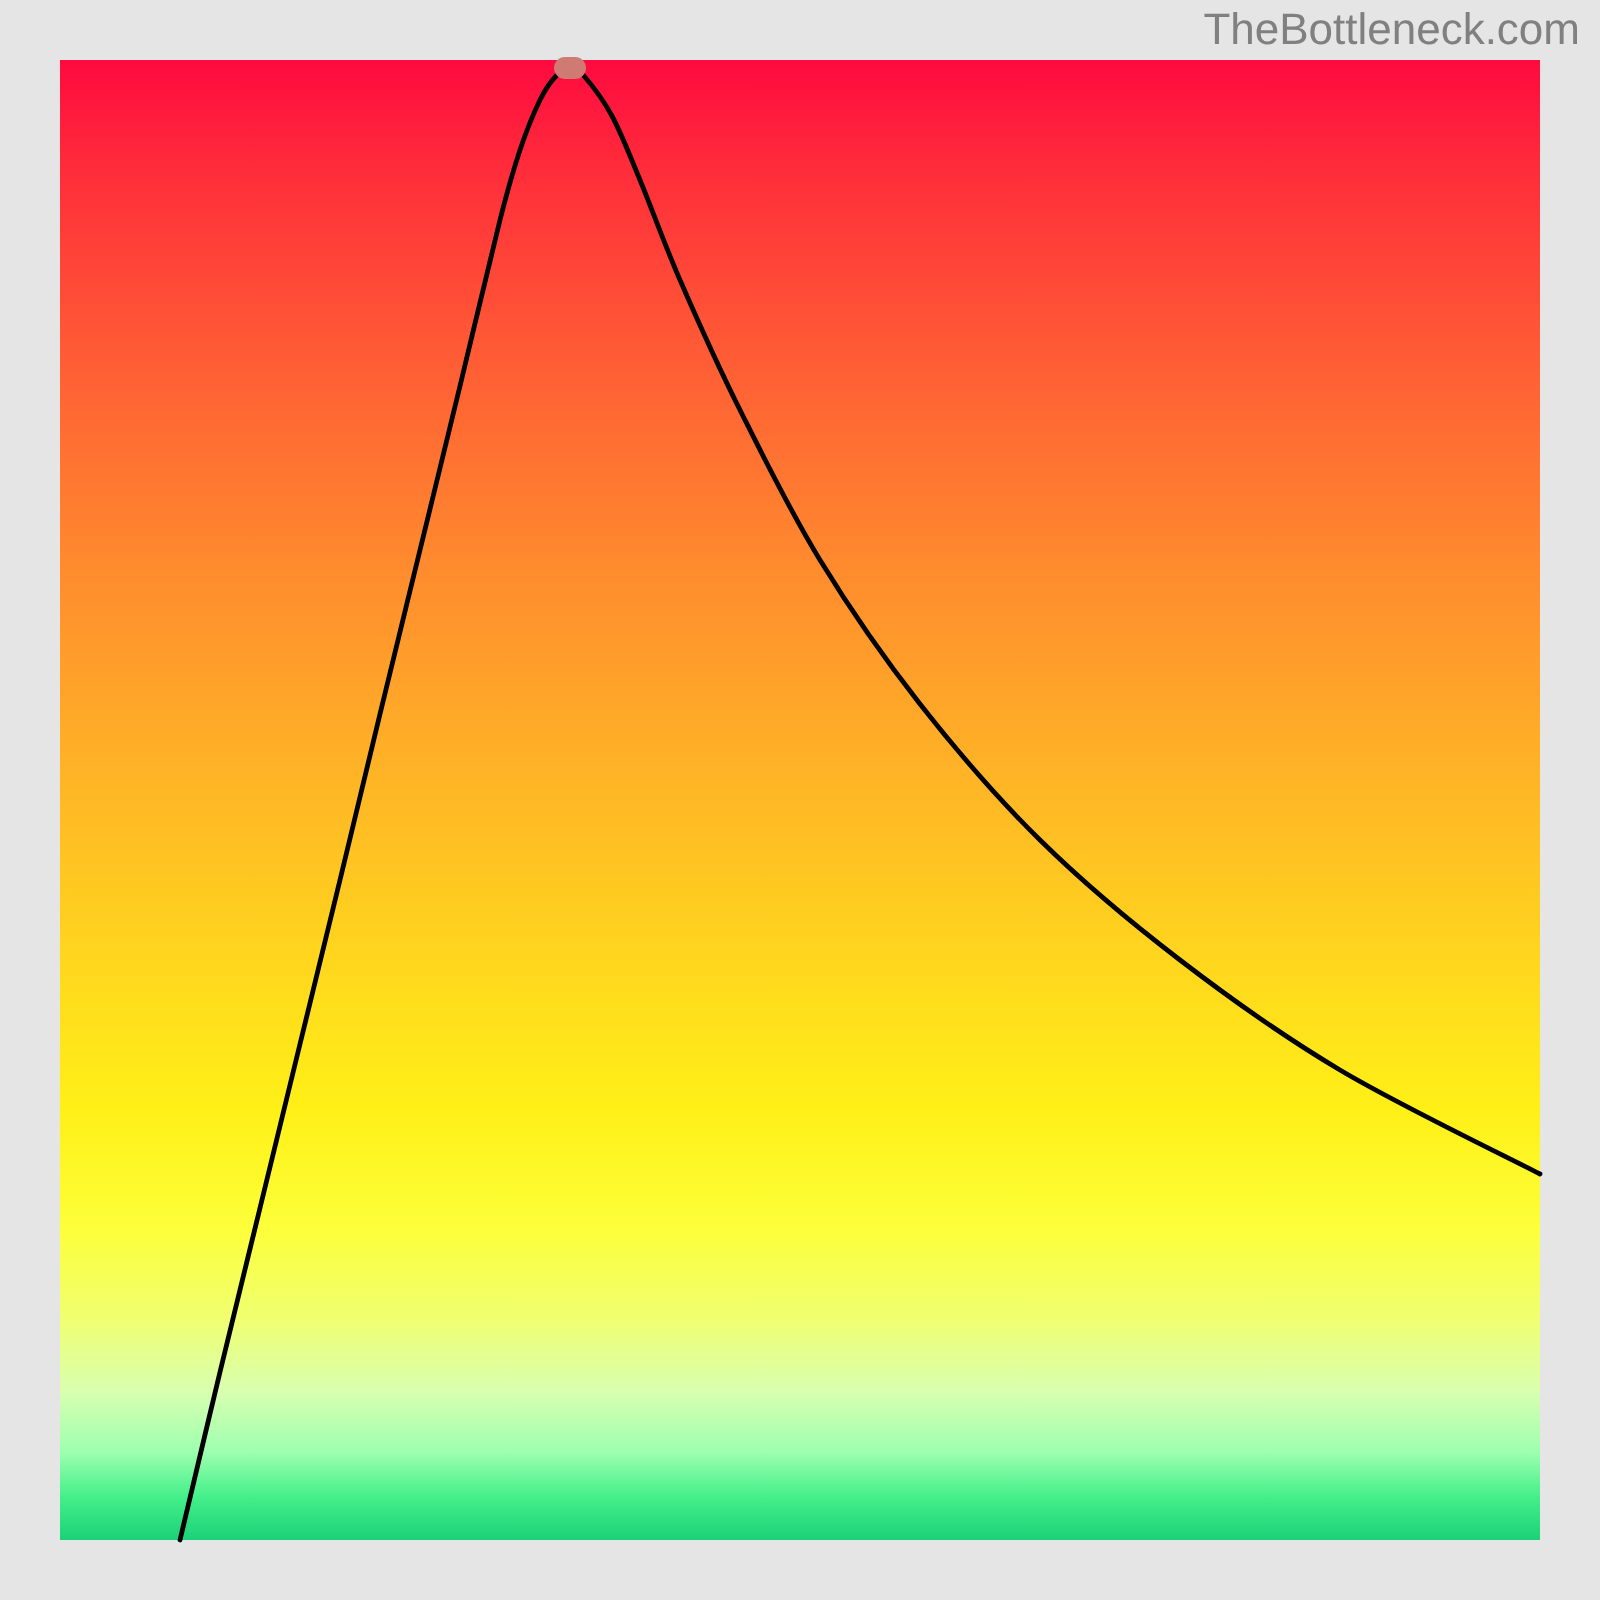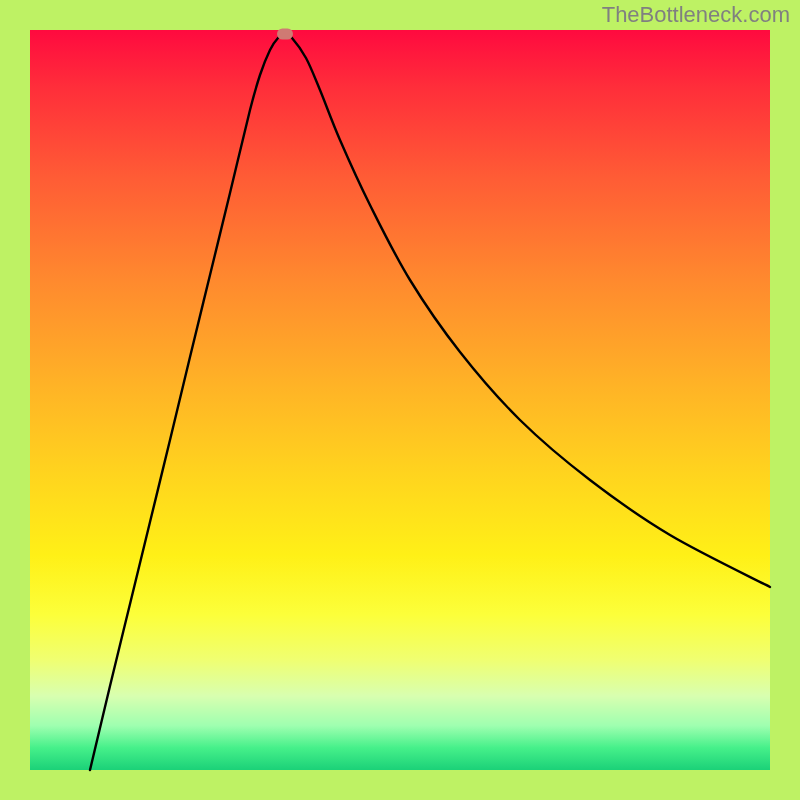--- a/index.html
+++ b/index.html
@@ -3,21 +3,21 @@
 <meta charset="utf-8">
 <style>
   * { margin: 0; padding: 0; box-sizing: border-box; }
   html, body { width: 800px; height: 800px; overflow: hidden; }
   body { background: #000; font-family: Arial, Helvetica, sans-serif; }
 
   .outer {
     position: relative;
     width: 800px;
     height: 800px;
-    background: #bef264;
+    background: #e5e5e5;
   }
 
   .watermark {
     position: absolute;
     top: 2px;
     right: 10px;
     color: #808080;
     font-size: 22px;
     letter-spacing: 0px;
     z-index: 50;

